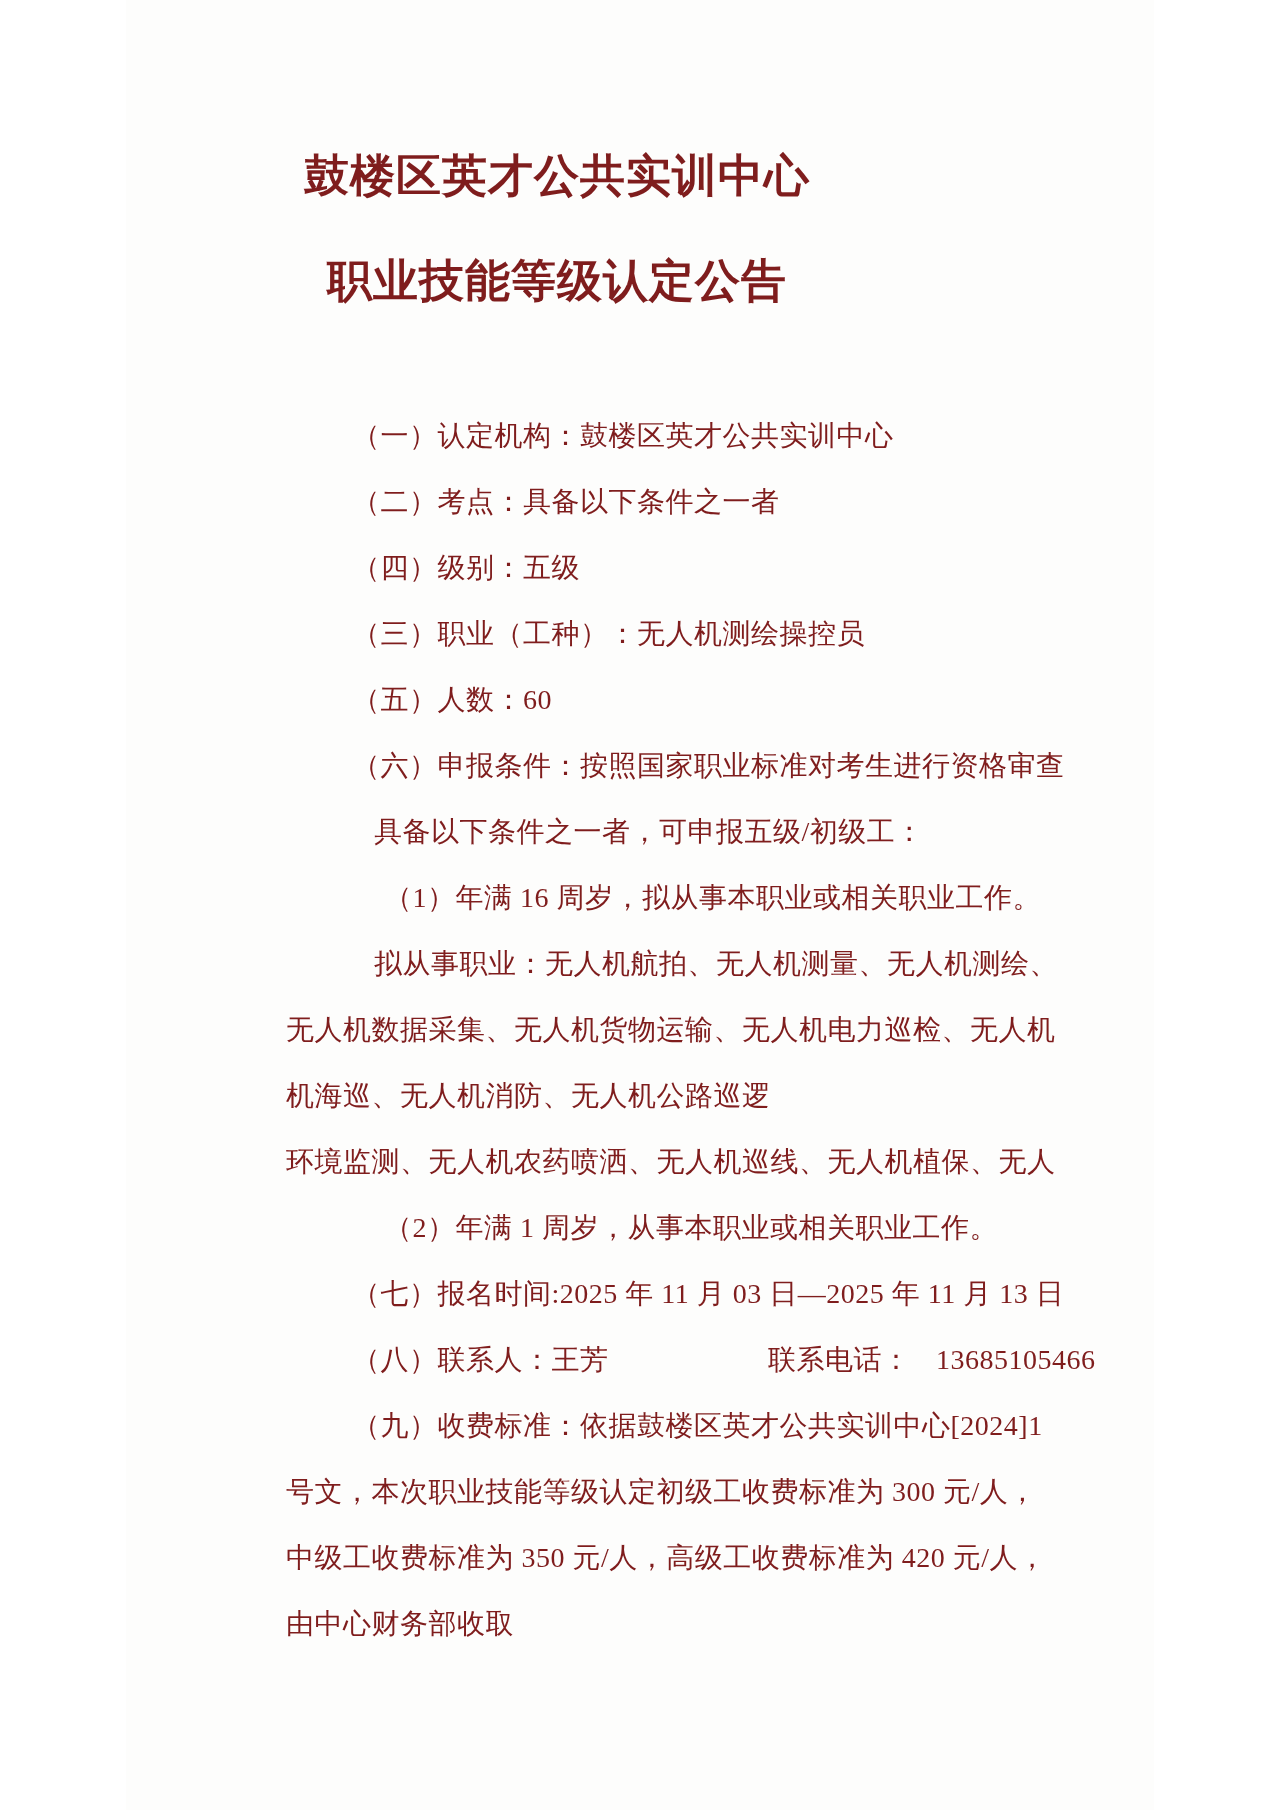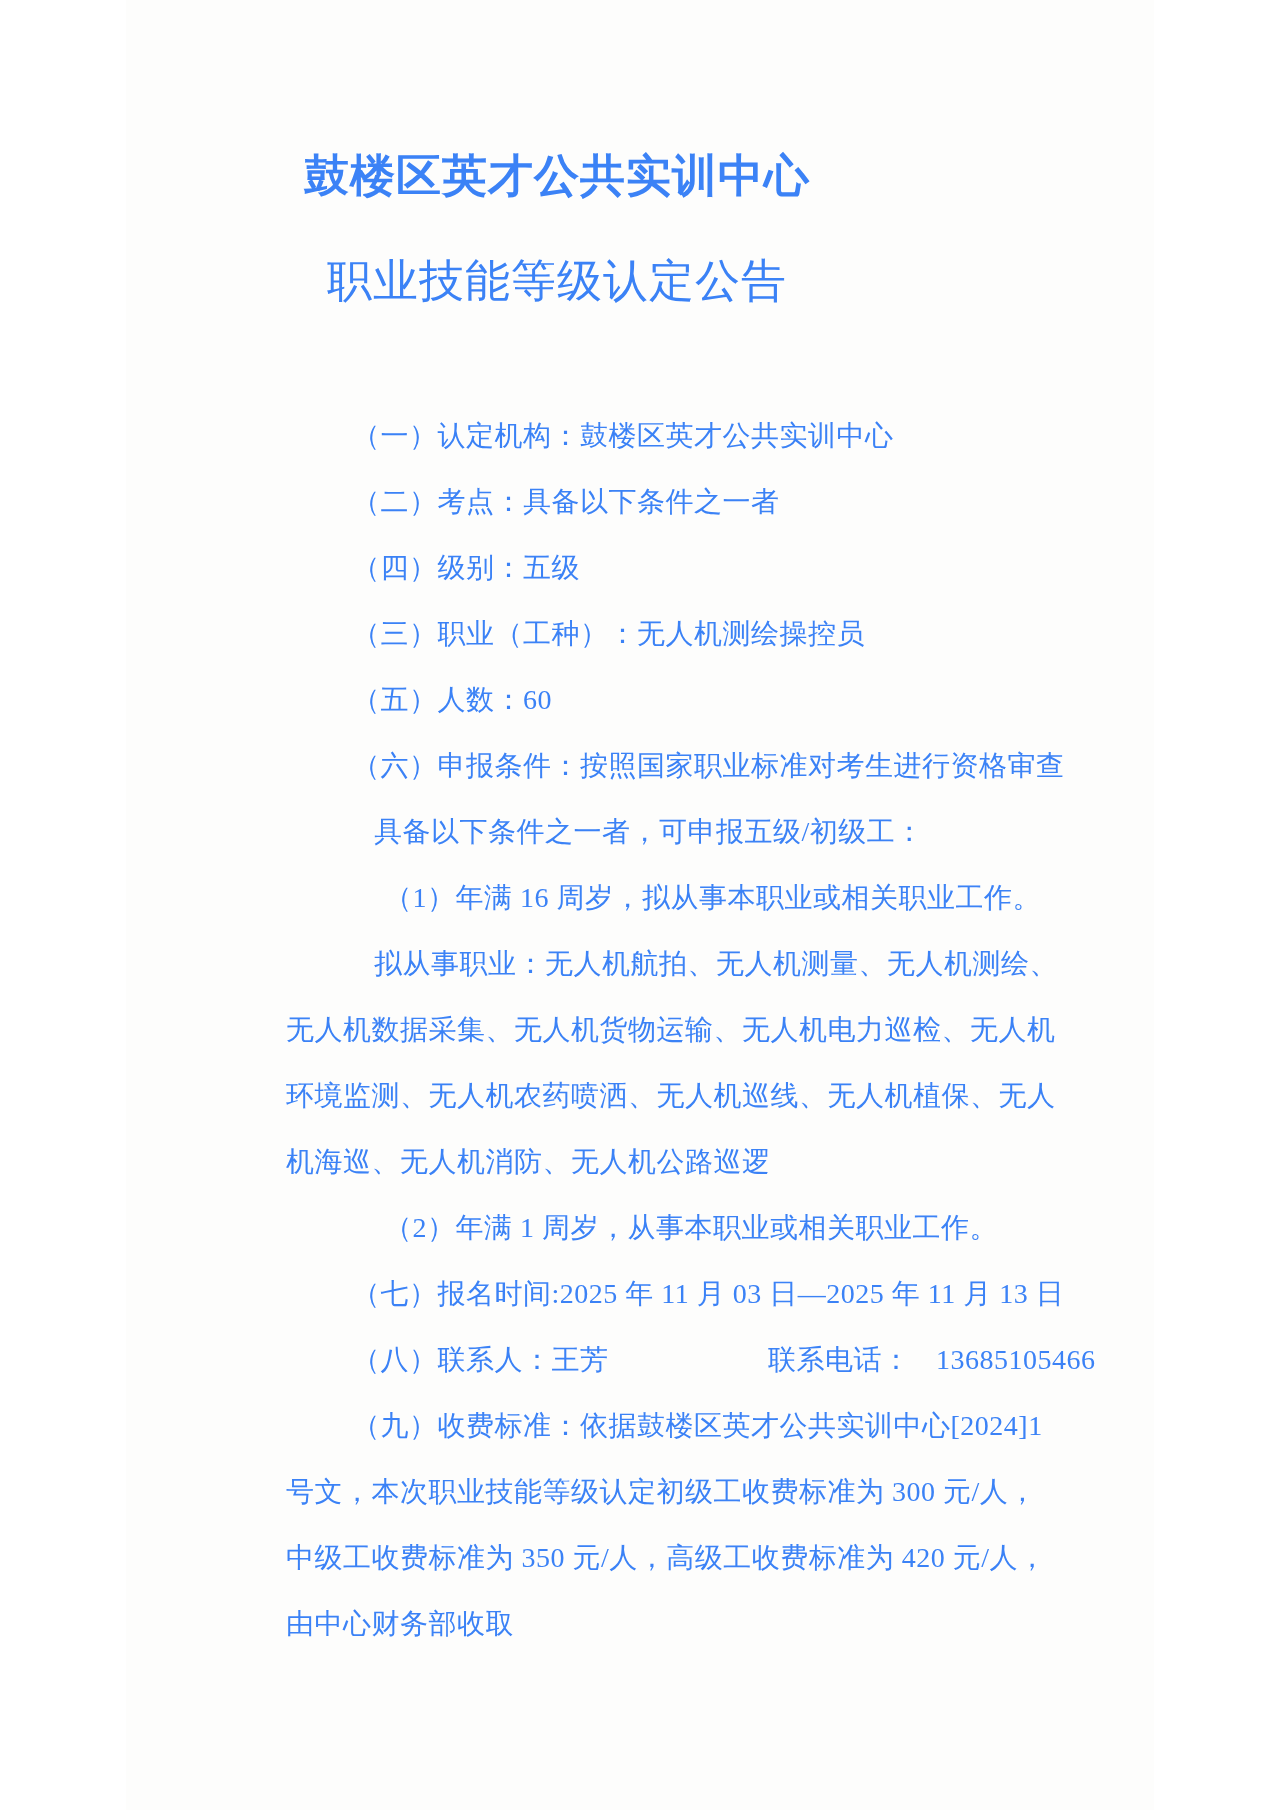--- a/index.html
+++ b/index.html
@@ -8,21 +8,21 @@
     background: #ffffff;
   }
   .page {
     position: relative;
     width: 1028px;
     height: 1810px;
     margin: 0 auto;
     background: #fdfdfc;
     overflow: hidden;
     font-family: "Liberation Serif", "DejaVu Serif", serif;
-    color: #3b82f6;
+    color: #7f1d1d;
   }
   .doc {
     padding: 0 158px 0 160px;
   }
   .titles {
     position: relative;
     left: -84px;
     text-align: center;
   }
   .title-main {
@@ -30,21 +30,21 @@
     padding-top: 150px;
     font-size: 45px;
     line-height: 52px;
     font-weight: 700;
     letter-spacing: 1px;
   }
   .title-sub {
     margin: 53px 0 0 0;
     font-size: 45px;
     line-height: 52px;
-    font-weight: 400;
+    font-weight: 700;
     letter-spacing: 1px;
   }
   .body-text {
     margin-top: 96px;
     font-size: 28px;
     letter-spacing: 0.5px;
   }
   .line {
     min-height: 66px;
     line-height: 66px;
@@ -72,22 +72,22 @@
       <div class="line indent-item">（一）认定机构：鼓楼区英才公共实训中心</div>
       <div class="line indent-item">（二）考点：具备以下条件之一者</div>
       <div class="line indent-item">（四）级别：五级</div>
       <div class="line indent-item">（三）职业（工种）：无人机测绘操控员</div>
       <div class="line indent-item">（五）人数：60</div>
       <div class="line indent-item">（六）申报条件：按照国家职业标准对考生进行资格审查</div>
       <div class="line indent-sub">具备以下条件之一者，可申报五级/初级工：</div>
       <div class="line indent-num">（1）年满 16 周岁，拟从事本职业或相关职业工作。</div>
       <div class="line indent-sub">拟从事职业：无人机航拍、无人机测量、无人机测绘、</div>
       <div class="line indent-flush">无人机数据采集、无人机货物运输、无人机电力巡检、无人机</div>
+      <div class="line indent-flush">机海巡、无人机消防、无人机公路巡逻</div>
       <div class="line indent-flush">环境监测、无人机农药喷洒、无人机巡线、无人机植保、无人</div>
-      <div class="line indent-flush">机海巡、无人机消防、无人机公路巡逻</div>
       <div class="line indent-num">（2）年满 1 周岁，从事本职业或相关职业工作。</div>
       <div class="line indent-item">（七）报名时间:2025 年 11 月 03 日—2025 年 11 月 13 日</div>
       <div class="line indent-item">
         <span>（八）联系人：王芳</span>
         <span class="contact-phone-label">联系电话：</span>
         <span class="contact-phone-number">13685105466</span>
       </div>
       <div class="line indent-item">（九）收费标准：依据鼓楼区英才公共实训中心[2024]1</div>
       <div class="line indent-flush">号文，本次职业技能等级认定初级工收费标准为 300 元/人，</div>
       <div class="line indent-flush">中级工收费标准为 350 元/人，高级工收费标准为 420 元/人，</div>

